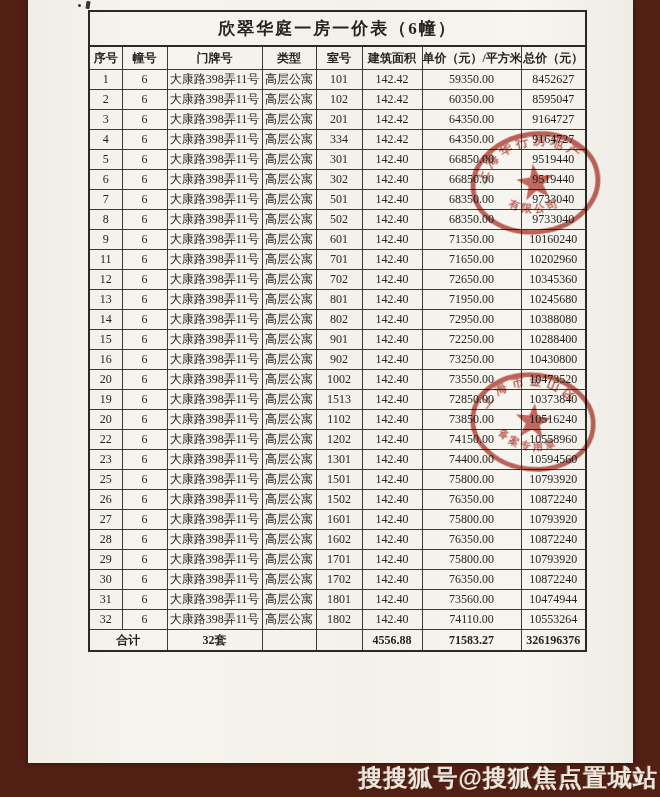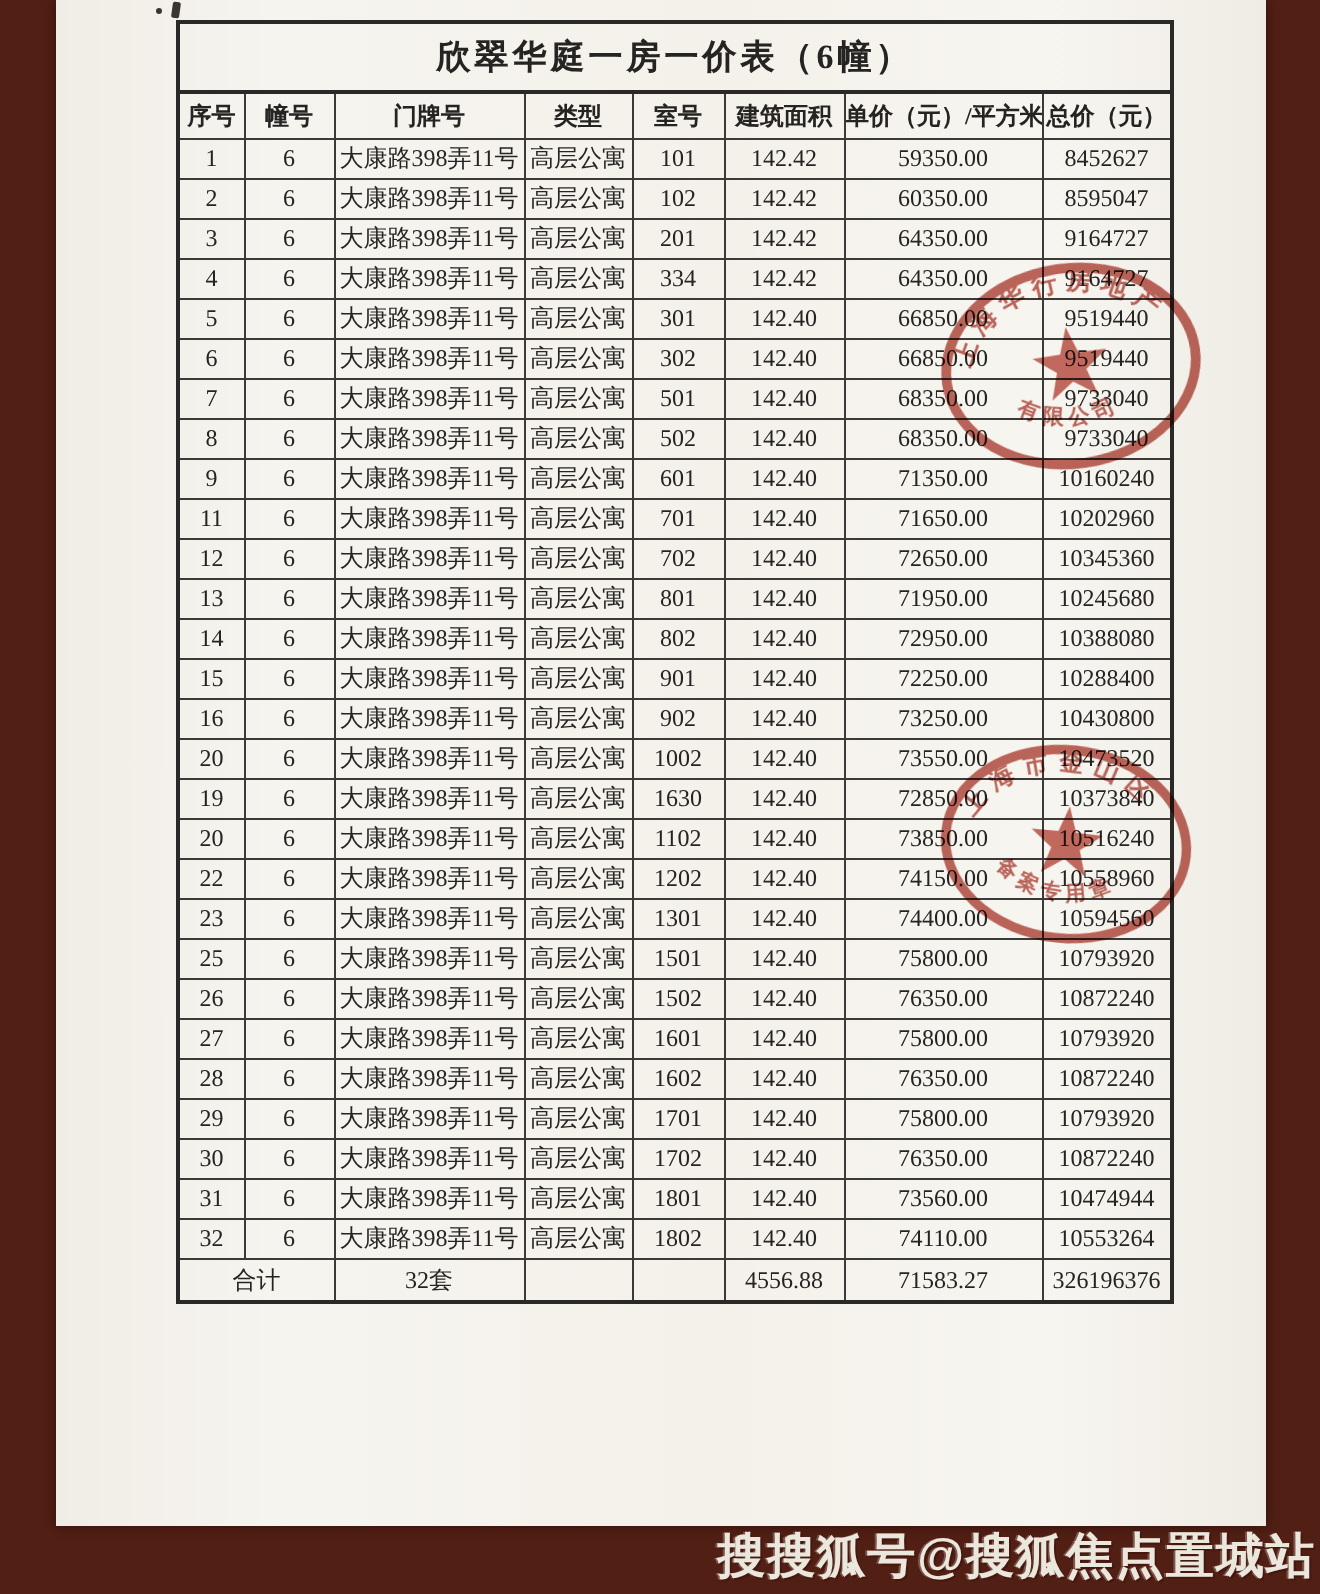--- a/index.html
+++ b/index.html
@@ -24,21 +24,21 @@
     color:#262423;
   }
   table.price-table td,table.price-table th{
     border:1px solid #3c3a38;text-align:center;vertical-align:middle;
     padding:0;overflow:hidden;white-space:nowrap;
   }
   table.price-table{border:2px solid #2b2927;}
   tr.title-row th{height:33px;font-size:17px;font-weight:bold;letter-spacing:2px;border-bottom:2px solid #2b2927;}
   tr.header-row th{height:22px;font-size:12px;font-weight:bold;font-family:Liberation Serif, serif;}
   tbody td{height:19px;font-size:12px;}
-  tfoot td{height:20px;font-size:12px;font-weight:normal;}
+  tfoot td{height:20px;font-size:12px;font-weight:bold;}
   .stamp{position:absolute;mix-blend-mode:multiply;opacity:.82;filter:blur(.3px);}
   .stamp-1{left:439px;top:129px;width:137px;height:108px;transform:rotate(-8deg);}
   .stamp-2{left:439px;top:370px;width:132px;height:104px;transform:rotate(6deg);}
   .watermark{
     position:absolute;right:2px;bottom:3px;
     font-size:24px;font-weight:bold;color:#ece7dc;letter-spacing:1px;
     text-shadow:1px 1px 0 rgba(60,20,12,.6), -1px 0 0 rgba(255,255,255,.25);
     font-family:"Liberation Sans",sans-serif;
   }
 </style>
@@ -237,21 +237,21 @@
             <td>1002</td>
             <td>142.40</td>
             <td>73550.00</td>
             <td>10473520</td>
           </tr>
           <tr>
             <td>19</td>
             <td>6</td>
             <td>大康路398弄11号</td>
             <td>高层公寓</td>
-            <td>1630</td>
+            <td>1513</td>
             <td>142.40</td>
             <td>72850.00</td>
             <td>10373840</td>
           </tr>
           <tr>
             <td>20</td>
             <td>6</td>
             <td>大康路398弄11号</td>
             <td>高层公寓</td>
             <td>1102</td>

